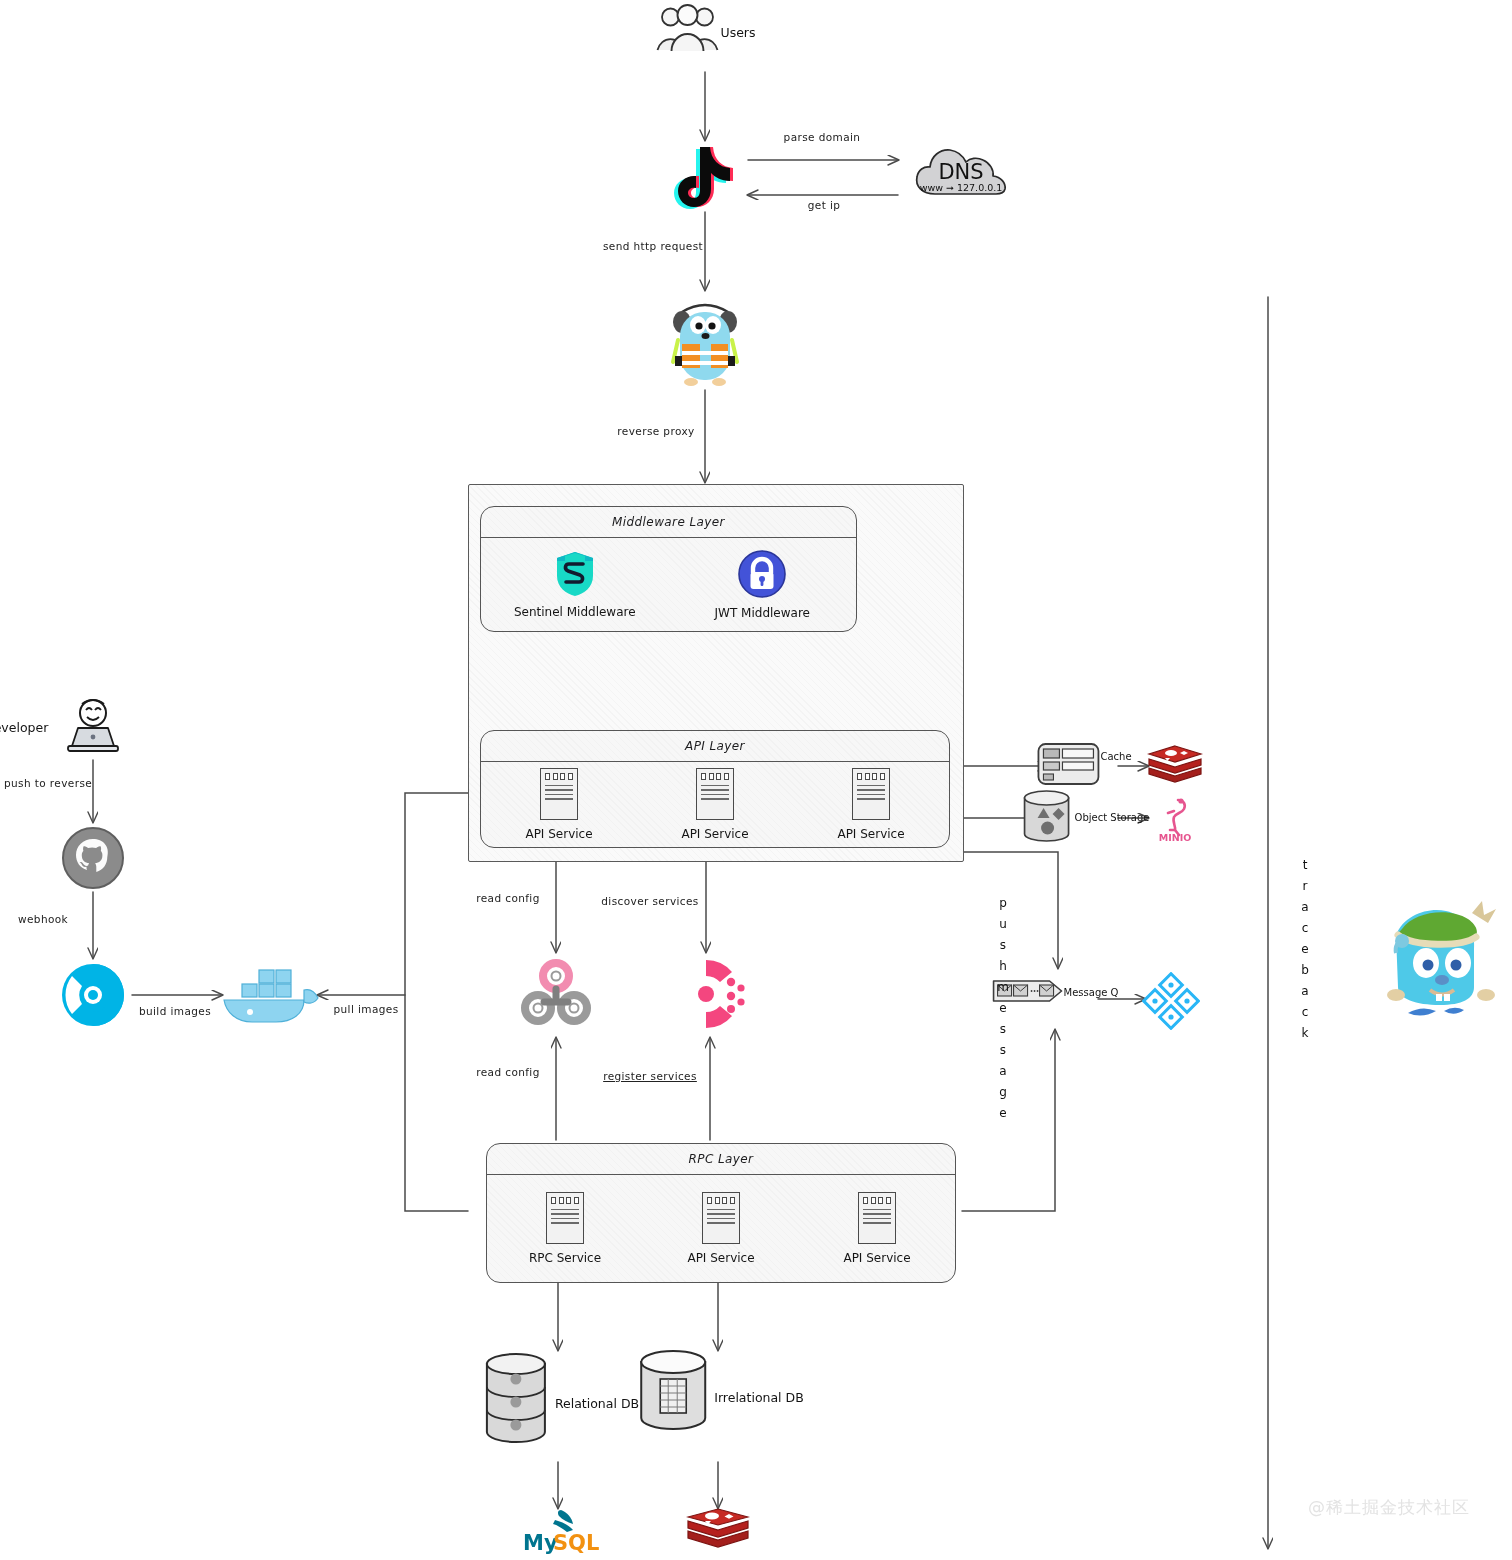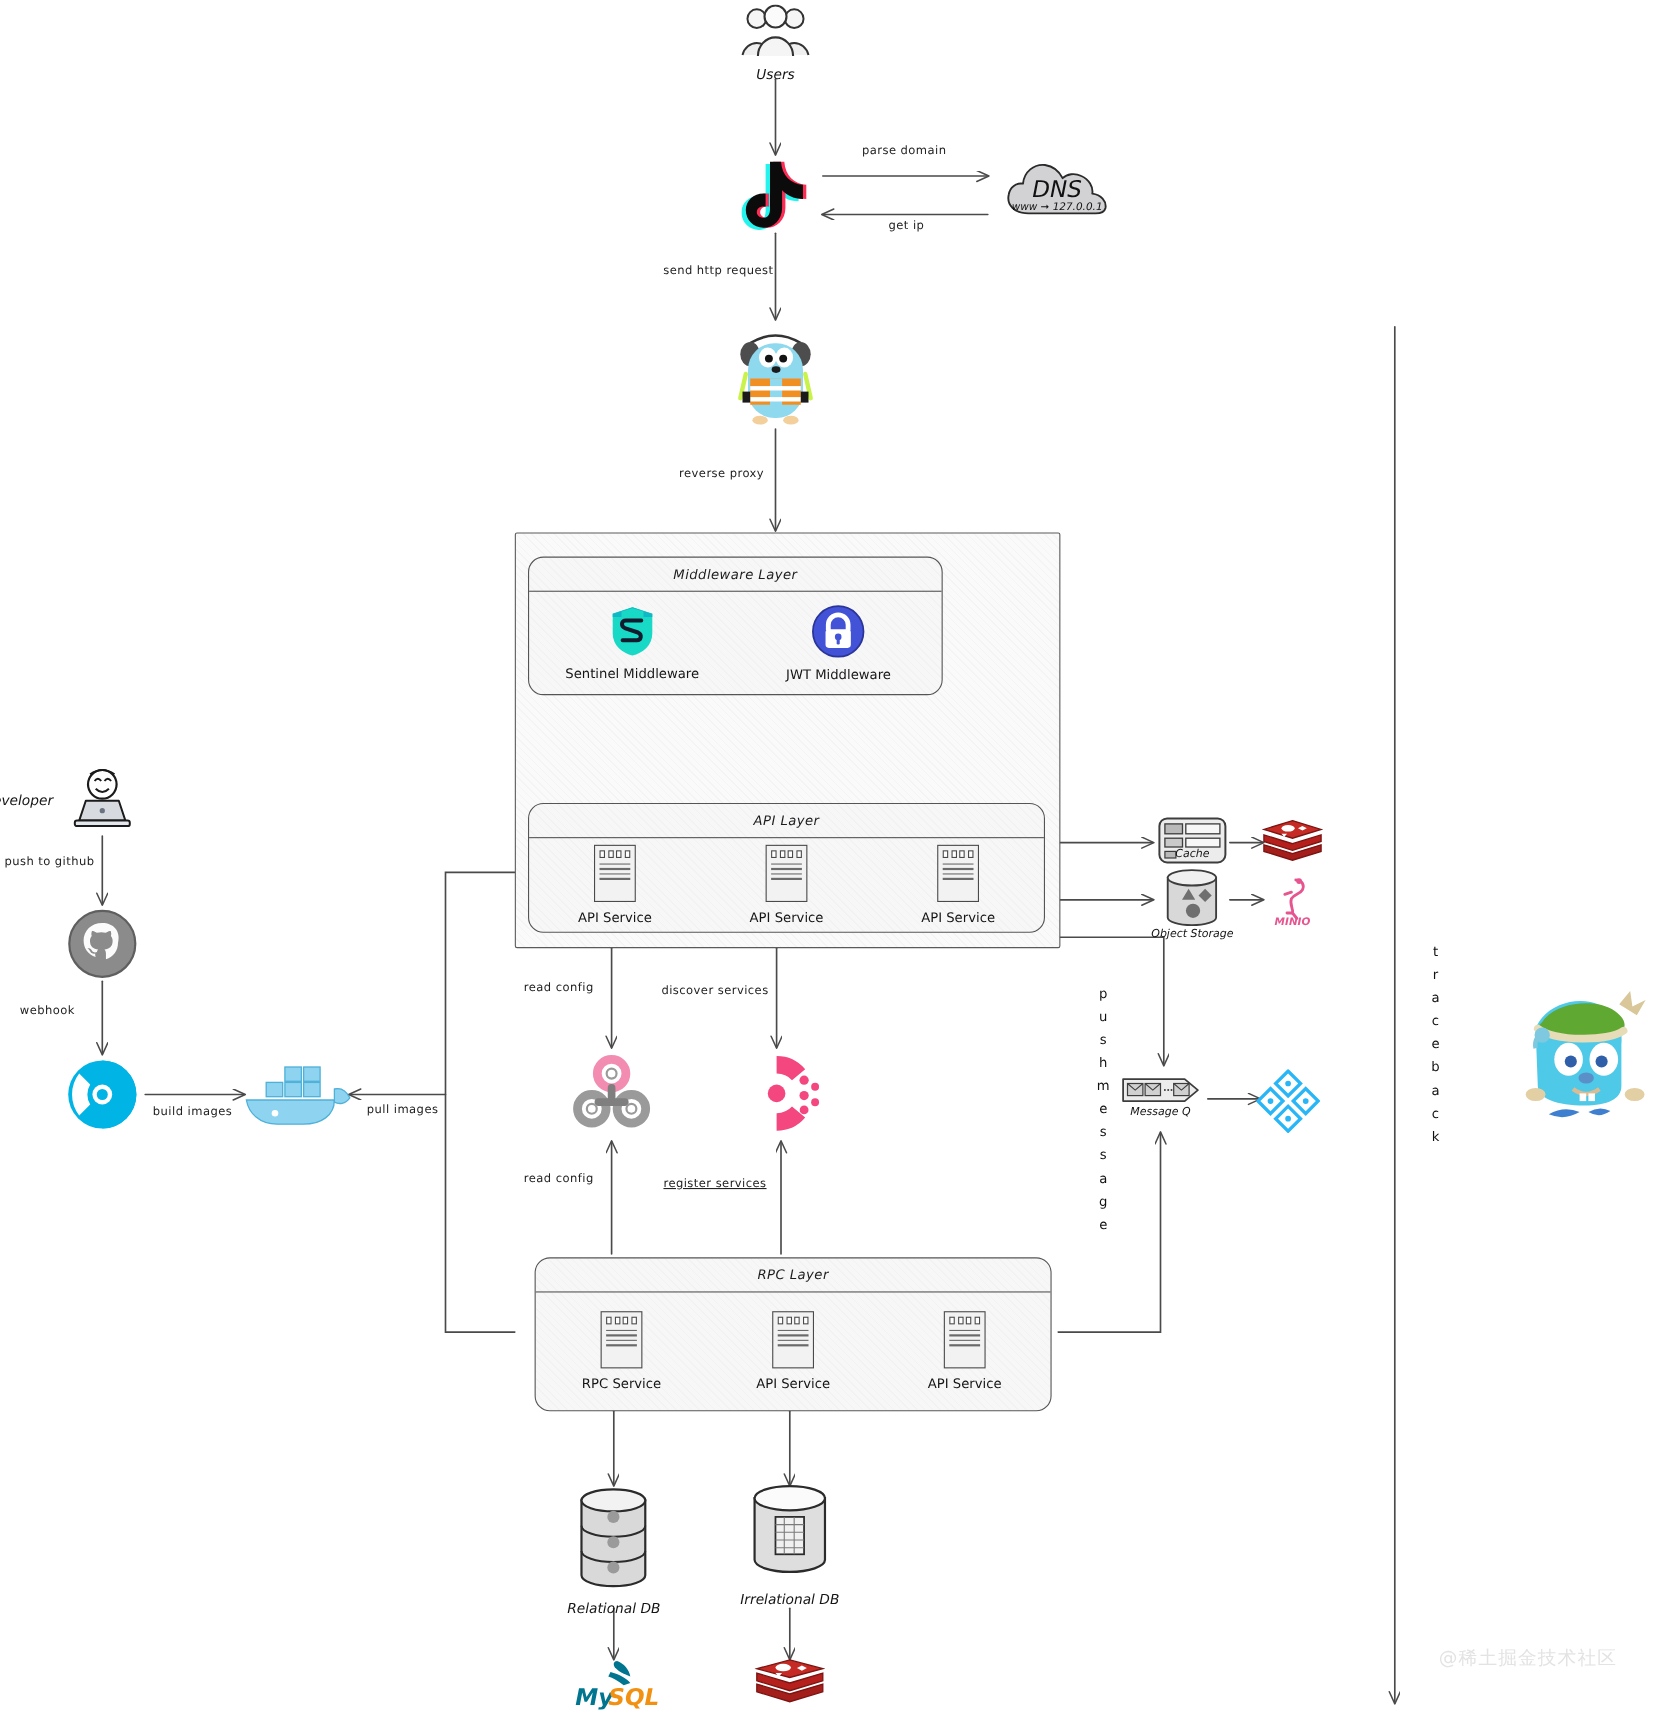--- a/index.html
+++ b/index.html
@@ -139,23 +139,22 @@
     font-size: 12px;
     color: #151515;
     white-space: nowrap;
   }
 
   
   .icon-node {
     position: absolute;
     transform: translateX(-50%);
     display: flex;
-    flex-direction: column;
+    flex-direction: row;
     align-items: center;
-    font-style: italic;
   }
   .icon-node .cap {
     margin-top: 6px;
     font-size: 12.5px;
     color: #141414;
     white-space: nowrap;
   }
 </style>
 </head>
 <body>
@@ -639,21 +638,21 @@
       <path d="M40,118 q14,-8 28,-2 q-14,8 -28,2 Z" fill="#3f7fd0"></path>
       <path d="M76,116 q10,-6 20,-1 q-10,7 -20,1 Z" fill="#3f7fd0"></path>
     </svg>
   </div>
 
   <div class="label edge-label" style="left:822px; top:131px;">parse domain</div>
   <div class="label edge-label" style="left:824px; top:199px;">get ip</div>
   <div class="label edge-label" style="left:653px; top:240px;">send http request</div>
   <div class="label edge-label" style="left:656px; top:425px;">reverse proxy</div>
 
-  <div class="label edge-label left-anchor" style="left:4px; top:777px;">push to github</div>
+  <div class="label edge-label left-anchor" style="left:4px; top:777px;">push to reverse</div>
   <div class="label edge-label left-anchor" style="left:18px; top:913px;">webhook</div>
   <div class="label edge-label" style="left:175px; top:1005px;">build images</div>
   <div class="label edge-label" style="left:366px; top:1003px;">pull images</div>
 
   <div class="label edge-label" style="left:508px; top:892px;">read config</div>
   <div class="label edge-label" style="left:650px; top:895px;">discover services</div>
   <div class="label edge-label" style="left:508px; top:1066px;">read config</div>
   <div class="label edge-label" style="left:650px; top:1070px;text-decoration:underline;">register services</div>
 
   <div class="vert-label" style="left:995px; top:893px;">

